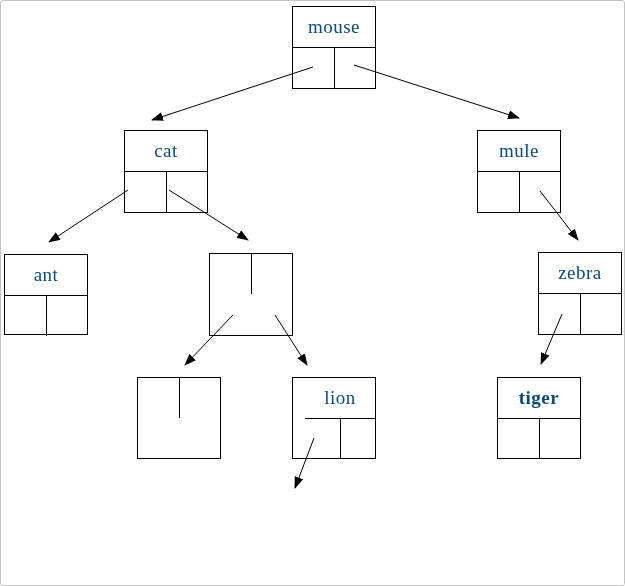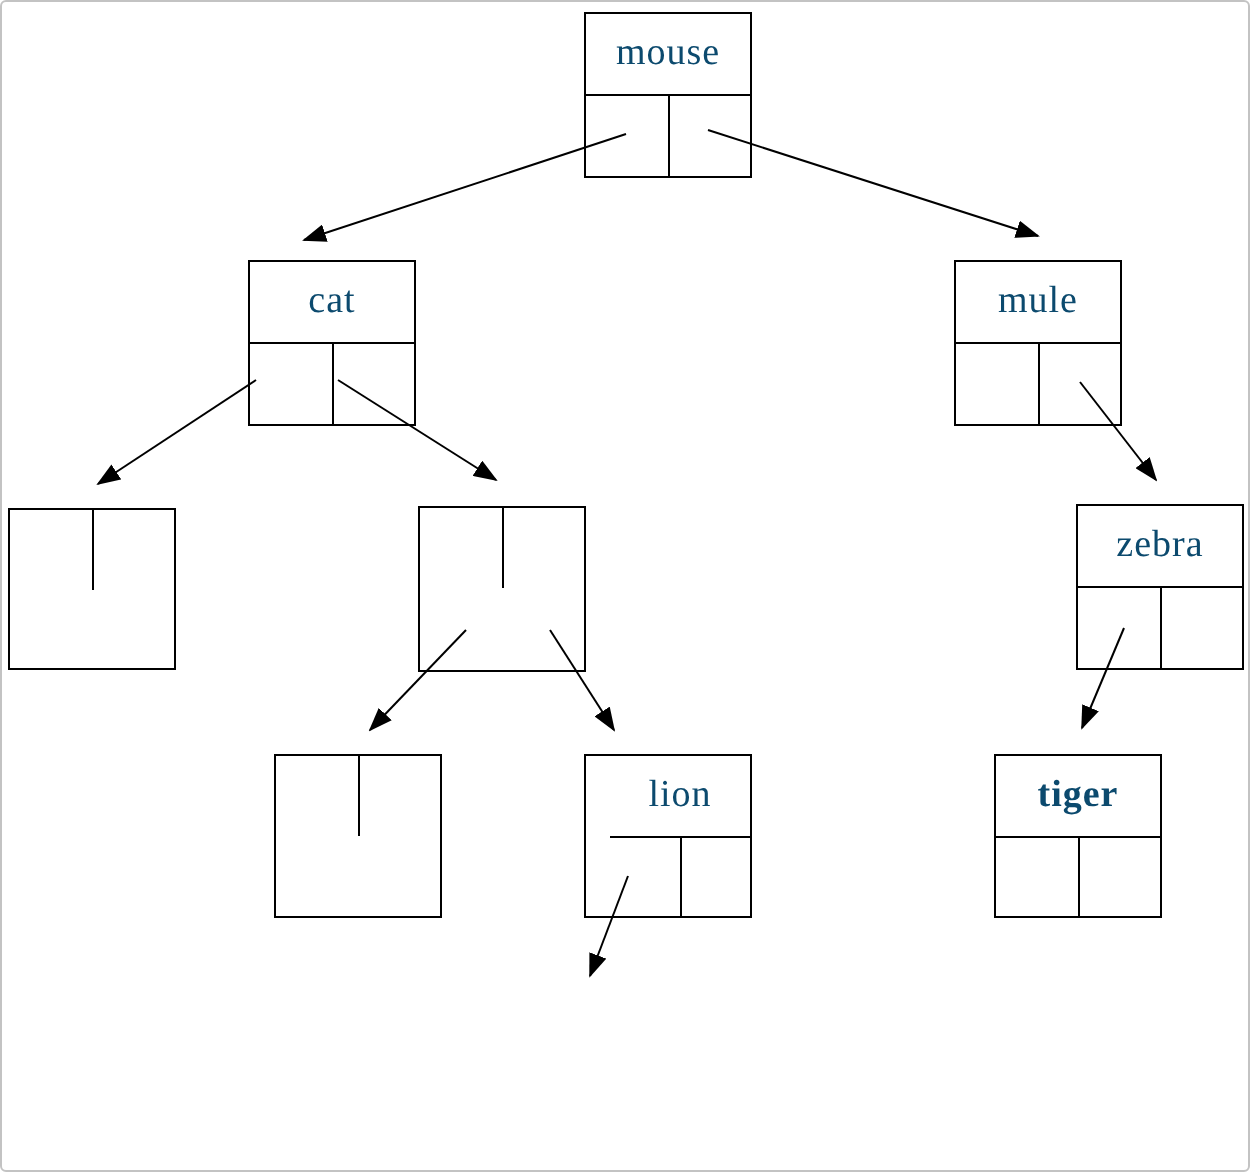--- a/index.html
+++ b/index.html
@@ -69,20 +69,21 @@
 
   <div class="node" style="left:476px; top:129px;font-family:Liberation Serif, serif;">
     <div class="node-label">mule</div>
     <div class="node-cells">
       <div class="cell left"></div>
       <div class="cell right"></div>
     </div>
   </div>
 
   <div class="node" style="left:3px; top:253px; height:81px;">
+    <div class="node-label">ant</div>
     <div class="node-cells">
       <div class="cell left"></div>
       <div class="cell right"></div>
     </div>
   </div>
 
   <div class="node" style="left:208px; top:252px;">
     <div class="node-cells">
       <div class="cell left"></div>
       <div class="cell right"></div>

